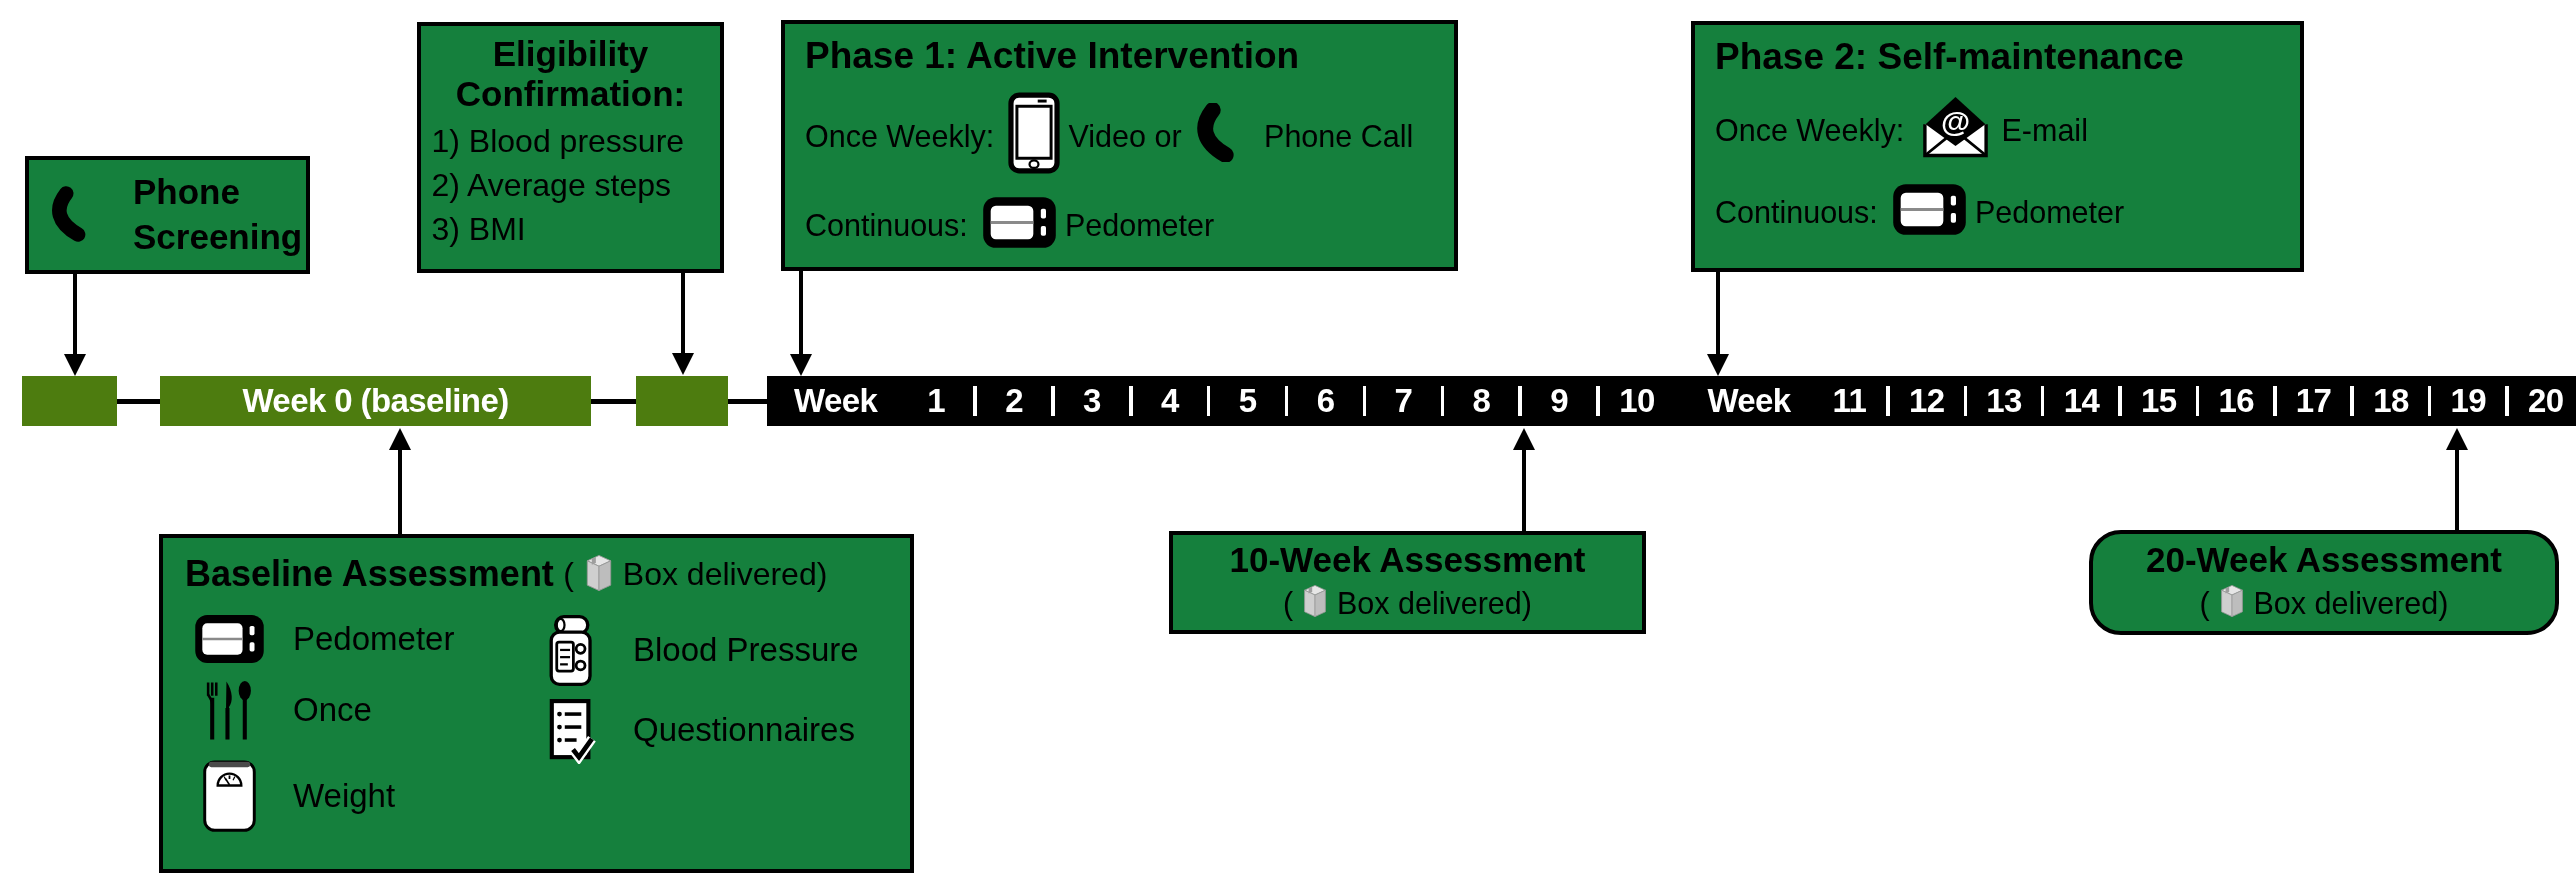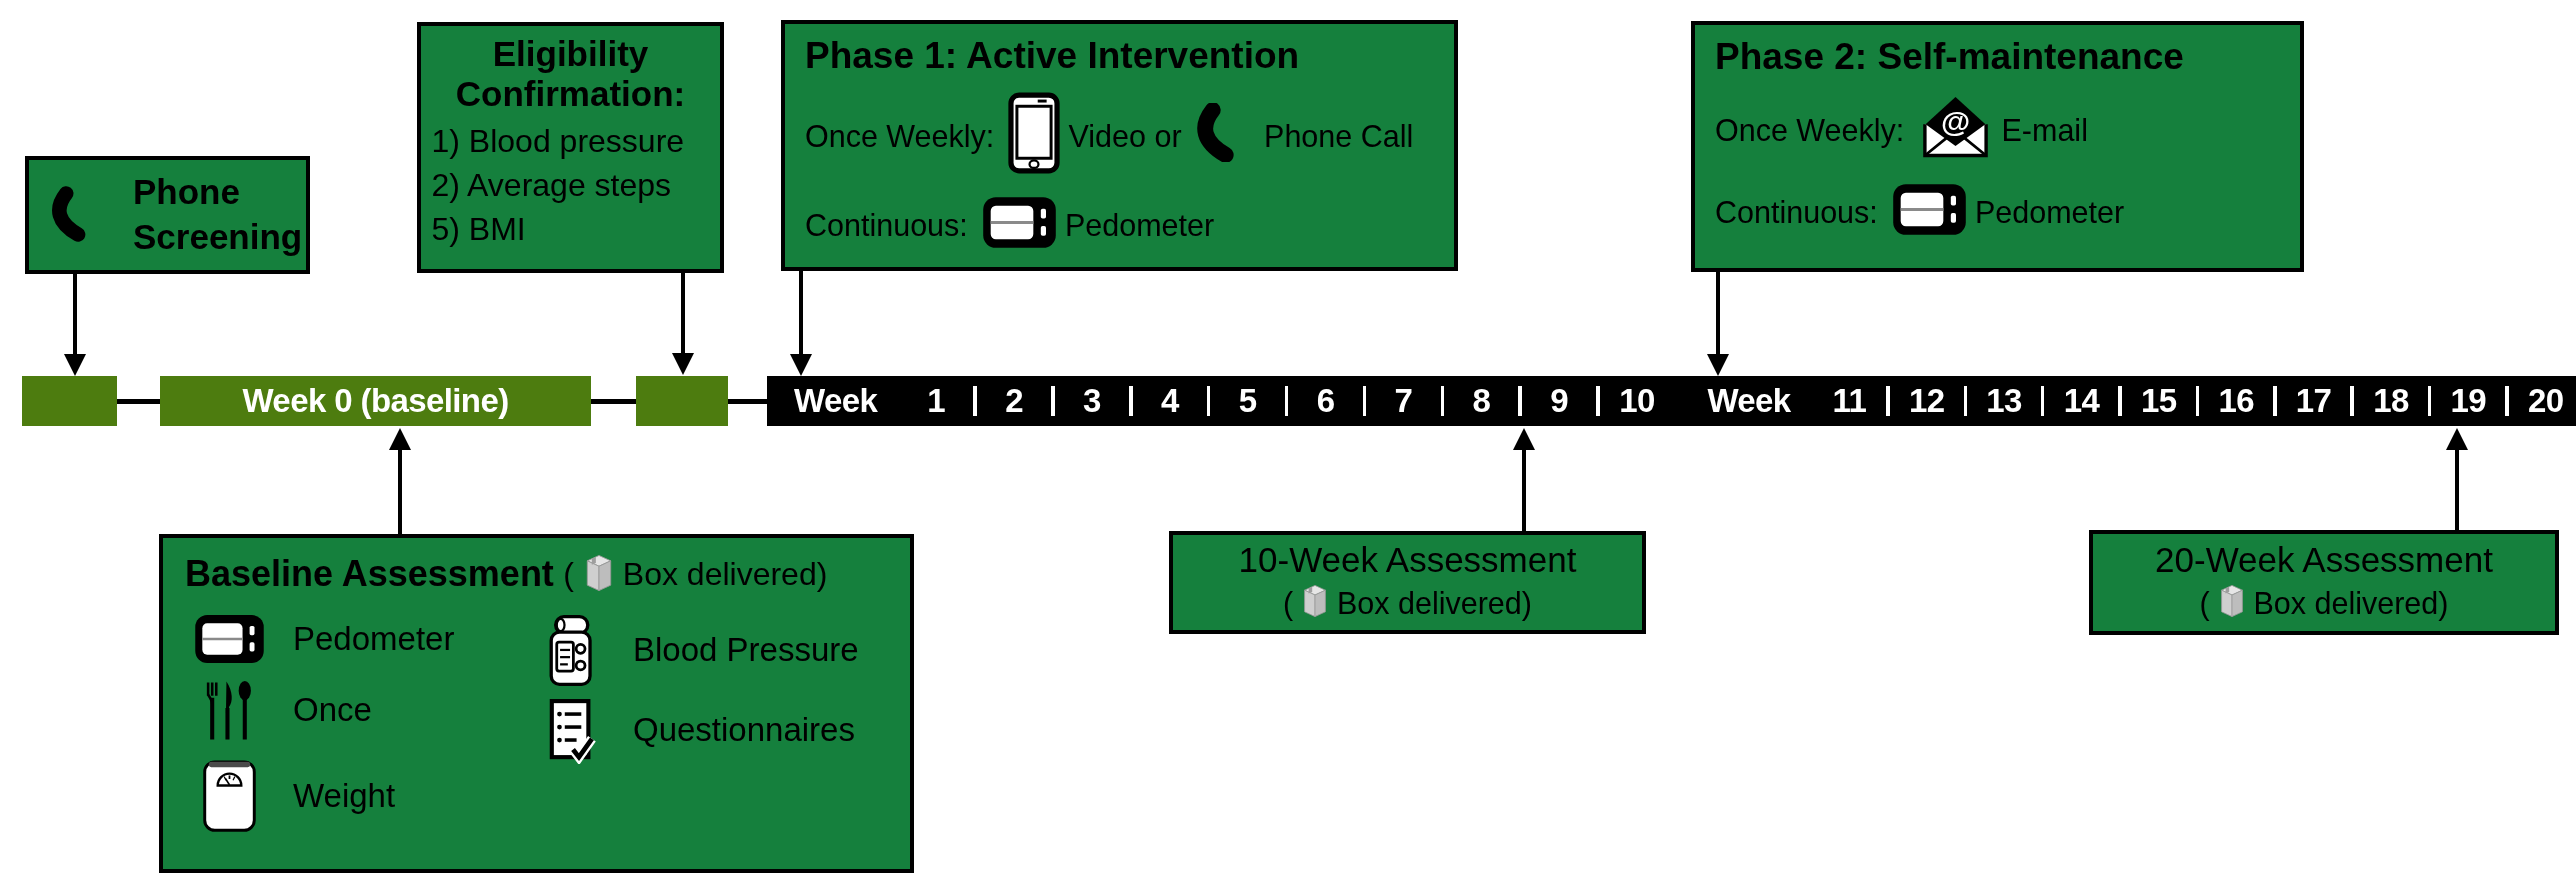--- a/index.html
+++ b/index.html
@@ -69,22 +69,22 @@
   .bl-title .t3{font-size:32px;margin-left:5.9px;}
   .bl-title svg{margin-left:7px;flex:none;}
   .bl-cols{display:flex;margin-top:8.2px;}
   .bl-col{display:flex;flex-direction:column;}
   .bl-col.left{width:340px;}
   .bl-item{display:flex;align-items:center;gap:20px;font-size:33px;margin-top:9.4px;}
   .bl-item .icn{width:88px;display:flex;justify-content:center;flex:none;}
   
   .assess{display:flex;flex-direction:column;align-items:center;justify-content:center;gap:5.9px;}
   #box-10wk{left:1169px;top:531px;width:477px;height:103px;}
-  #box-20wk{left:2089px;top:530px;width:470px;height:105px;}
-  .assess .at{font-size:35px;font-weight:normal;line-height:1;}
+  #box-20wk{left:2089px;top:530px;width:470px;height:105px;border-radius:32px;}
+  .assess .at{font-size:35px;font-weight:bold;line-height:1;}
   .assess .an{display:flex;align-items:center;font-size:30.5px;line-height:1;}
   .assess .an svg{margin:0 5.9px;}
 </style>
 </head>
 <body>
 
 <div class="canvas">
 
   <div class="tl-line"></div>
   <div class="tl-block" id="tl-block1"></div>
@@ -136,21 +136,21 @@
       </svg>
     </span>
     <span class="ttl">Phone Screening</span>
   </div>
 
   <div class="obox" id="box-eligibility">
     <div class="ttl">Eligibility Confirmation:</div>
     <div class="elist">
       <div>1) Blood pressure</div>
       <div>2) Average steps</div>
-      <div>5) BMI</div>
+      <div>3) BMI</div>
     </div>
   </div>
 
   <div class="obox phasebox" id="box-phase1">
     <div class="phase-title">Phase 1: Active Intervention</div>
     <div class="prow">
       <span class="plabel">Once Weekly:</span>
       <span>
         <svg width="52" height="82" viewBox="0 0 70 110">
           <rect x="4" y="4" width="62" height="102" rx="11" fill="#fff" stroke="#000" stroke-width="7"></rect>

